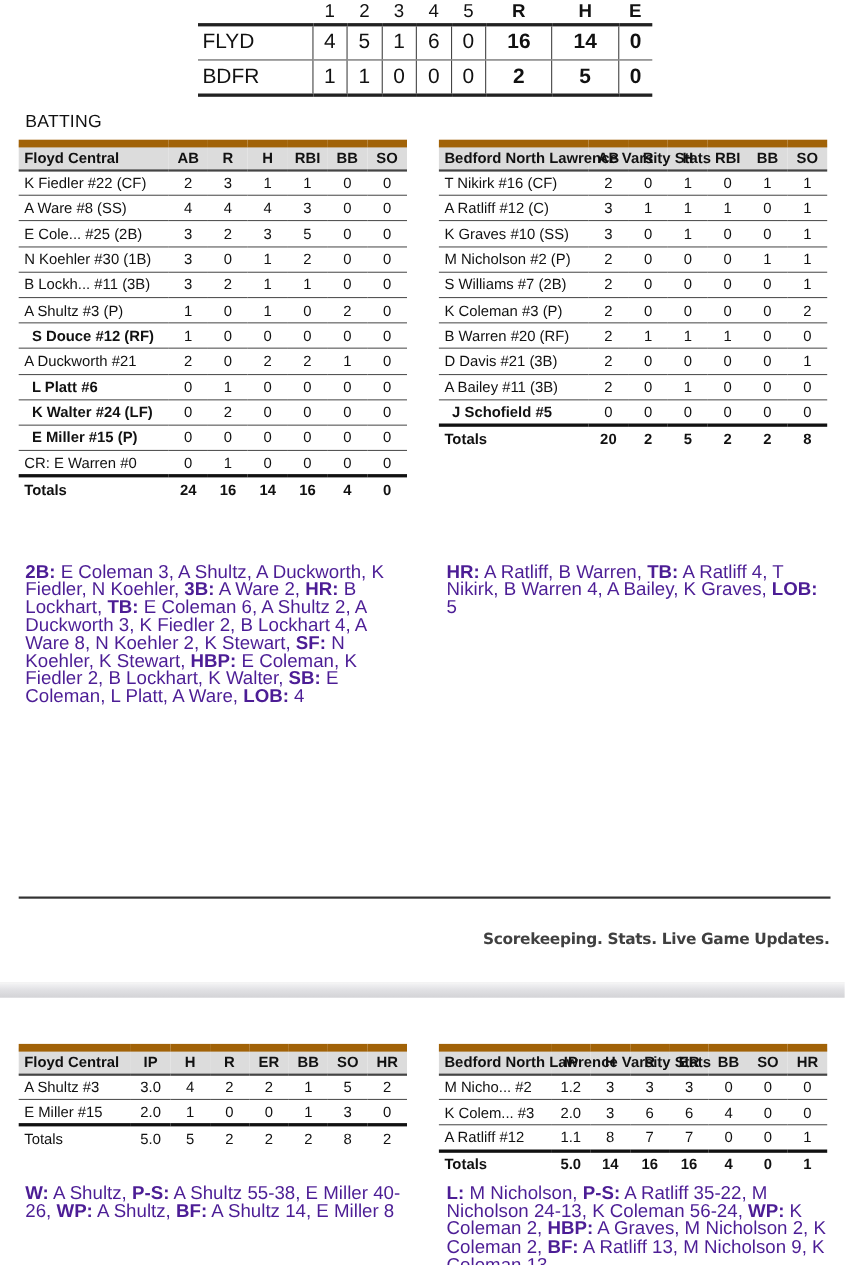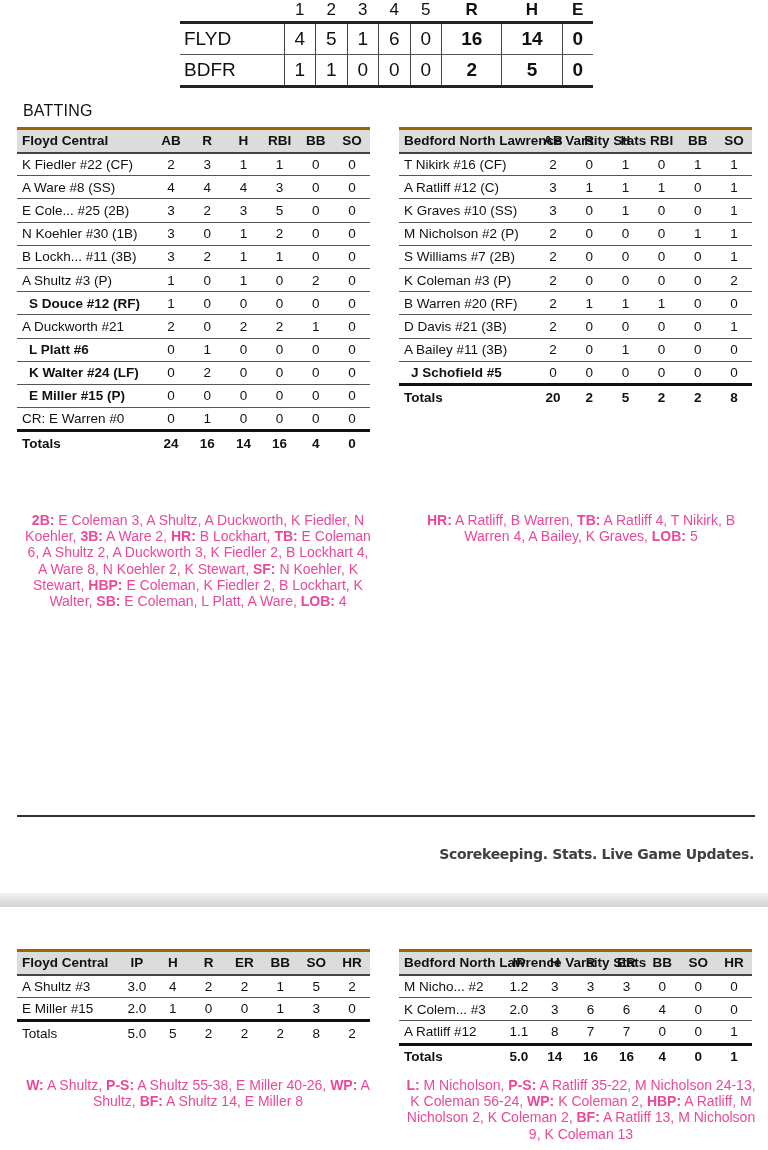--- a/index.html
+++ b/index.html
@@ -13,29 +13,29 @@
   .linescore td { font-size: 19px; height: 32px; text-align: center; border-left: 1px solid #444; }
   .linescore td.team { text-align: left; padding-left: 4px; border-left: none; width: 104px; }
   .linescore td.bold { font-weight: bold; }
   .linescore tr.r1 td { border-top: 3px solid #222; border-bottom: 1px solid #555; }
   .linescore tr.r2 td { border-bottom: 3px solid #222; margin-top: 13px; }
 
   .section-title { position: absolute; font-size: 16px; color: #111; letter-spacing: 0.2px; }
 
   
   .stats { position: absolute; border-collapse: collapse; width: 353px; table-layout: fixed; }
-  .stats th { background: #dcdcdc; font-size: 13.5px; font-weight: bold; height: 24px; border-top: 3px solid #a16207; border-bottom: 2px solid #444; text-align: center; white-space: nowrap; overflow: visible; }
+  .stats th { background: #dcdcdc; font-size: 13.5px; font-weight: bold; height: 24px; border-top: 7px solid #a16207; border-bottom: 2px solid #444; text-align: center; white-space: nowrap; overflow: visible; }
   .stats th.name { text-align: left; padding-left: 5px; }
   .stats td { font-size: 13.5px; height: 23.2px; text-align: center; border-bottom: 1.5px solid #555; white-space: nowrap; }
   .stats td.name { text-align: left; padding-left: 5px; }
   .stats td.name.sub { padding-left: 12px; font-weight: bold; }
   .stats tr.totals td { font-weight: bold; border-top: 3px solid #111; border-bottom: none; height: 24px; }
   .stats tr.totals.plain td { font-weight: normal; }
 
-  .notes { position: absolute; width: 350px; font-size: 14px; line-height: 16.2px; color: #ec4899; text-align: center; }
+  .notes { position: absolute; width: 350px; font-size: 17px; line-height: 16.2px; color: #4c1d95; }
   .notes b { font-weight: bold; }
 
   .rule { position: absolute; left: 17px; top: 815px; width: 738px; height: 1.5px; background: #333; }
   .tagline { position: absolute; right: 14px; top: 846px; font-size: 14px; font-weight: bold; color: #404040; font-family: "DejaVu Sans", sans-serif; letter-spacing: -0.3px; }
   .band { position: absolute; left: 0; top: 893px; width: 768px; height: 14px; background: linear-gradient(#f3f3f4, #e1e1e4 45%, #d3d3d6); border-top: 1px solid #eeeeee; }
 </style>
 </head>
 <body>
 
 <table class="linescore">
@@ -471,13 +471,13 @@
         <td>16</td>
         <td>16</td>
         <td>4</td>
         <td>0</td>
         <td>1</td>
       </tr>
     </tbody>
   </table>
 
 <div class="notes" id="pit-home-notes" style="left:23px; top:1077px;"><b>W:</b><span> A Shultz, </span><b>P-S:</b><span> A Shultz 55-38, E Miller 40-26, </span><b>WP:</b><span> A Shultz, </span><b>BF:</b><span> A Shultz 14, E Miller 8</span></div>
-<div class="notes" id="pit-away-notes" style="left:406px; top:1077px;"><b>L:</b><span> M Nicholson, </span><b>P-S:</b><span> A Ratliff 35-22, M Nicholson 24-13, K Coleman 56-24, </span><b>WP:</b><span> K Coleman 2, </span><b>HBP:</b><span> A Ratliff, M Nicholson 2, K Coleman 2, </span><b>BF:</b><span> A Ratliff 13, M Nicholson 9, K Coleman 13</span></div>
+<div class="notes" id="pit-away-notes" style="left:406px; top:1077px;"><b>L:</b><span> M Nicholson, </span><b>P-S:</b><span> A Ratliff 35-22, M Nicholson 24-13, K Coleman 56-24, </span><b>WP:</b><span> K Coleman 2, </span><b>HBP:</b><span> A Graves, M Nicholson 2, K Coleman 2, </span><b>BF:</b><span> A Ratliff 13, M Nicholson 9, K Coleman 13</span></div>
 
 </body></html>

